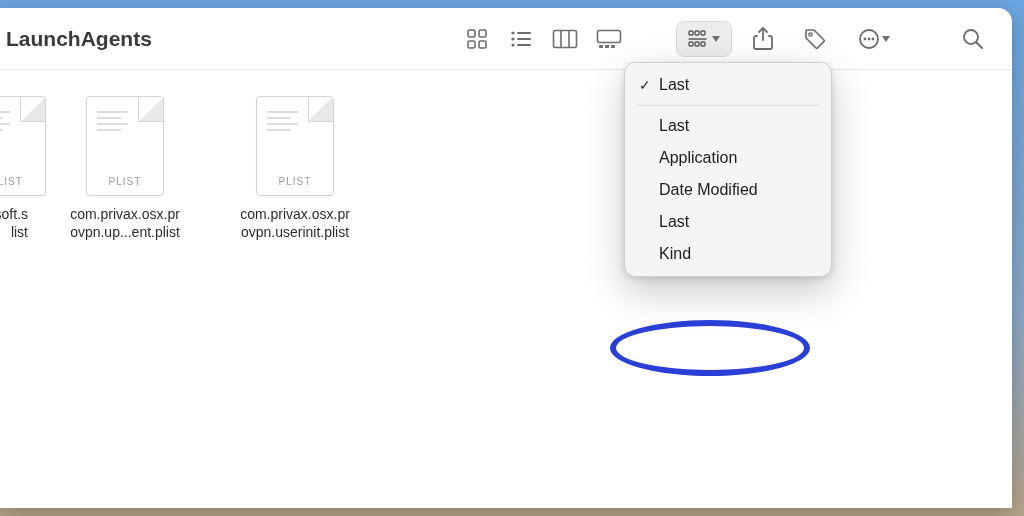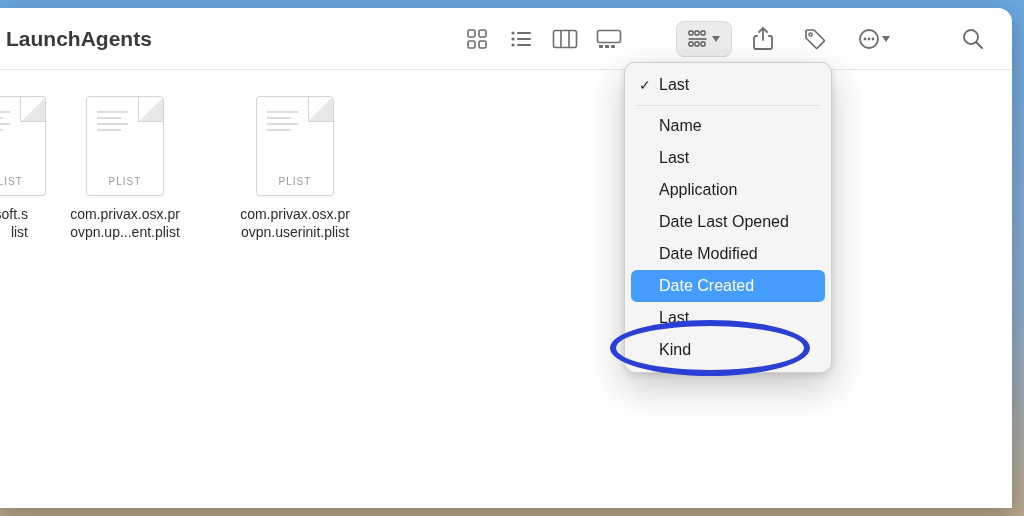--- a/index.html
+++ b/index.html
@@ -308,37 +308,28 @@
     </div>
   </div>
 
   <div class="menu">
     <div class="menu-item">
       <span class="check">✓</span>
       <span>Last</span>
     </div>
     <div class="menu-sep"></div>
     <div class="menu-item">
-      <span>Name</span>
-    </div>
-    <div class="menu-item">
       <span>Last</span>
     </div>
     <div class="menu-item">
       <span>Application</span>
     </div>
     <div class="menu-item">
-      <span>Date Last Opened</span>
-    </div>
-    <div class="menu-item">
       <span>Date Modified</span>
     </div>
-    <div class="menu-item highlight">
-      <span>Date Created</span>
-    </div>
     <div class="menu-item">
       <span>Last</span>
     </div>
     <div class="menu-item">
       <span>Kind</span>
     </div>
   </div>
 
   <div class="annot-circle"></div>
 

